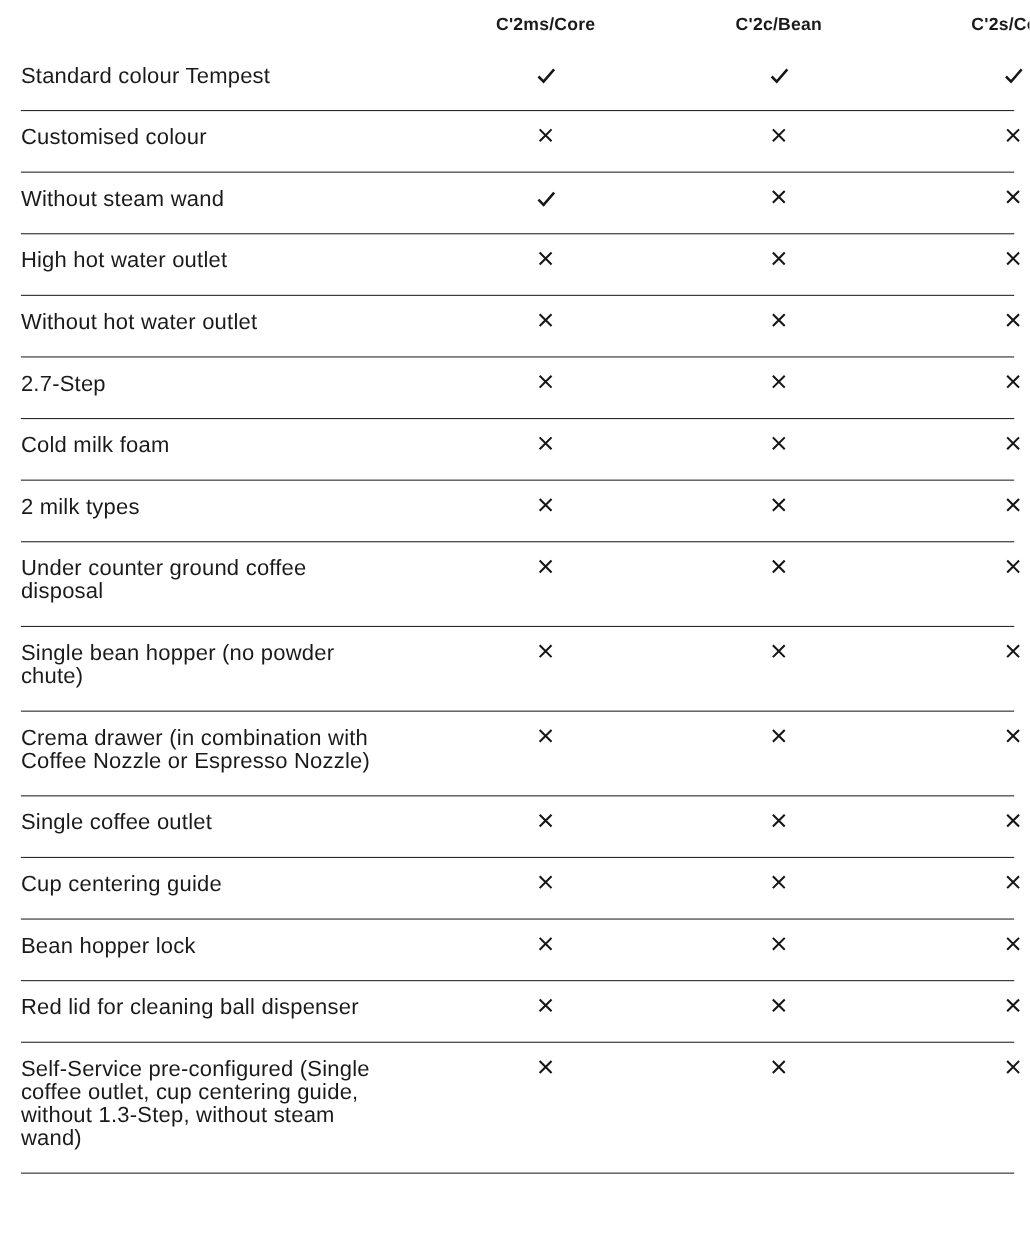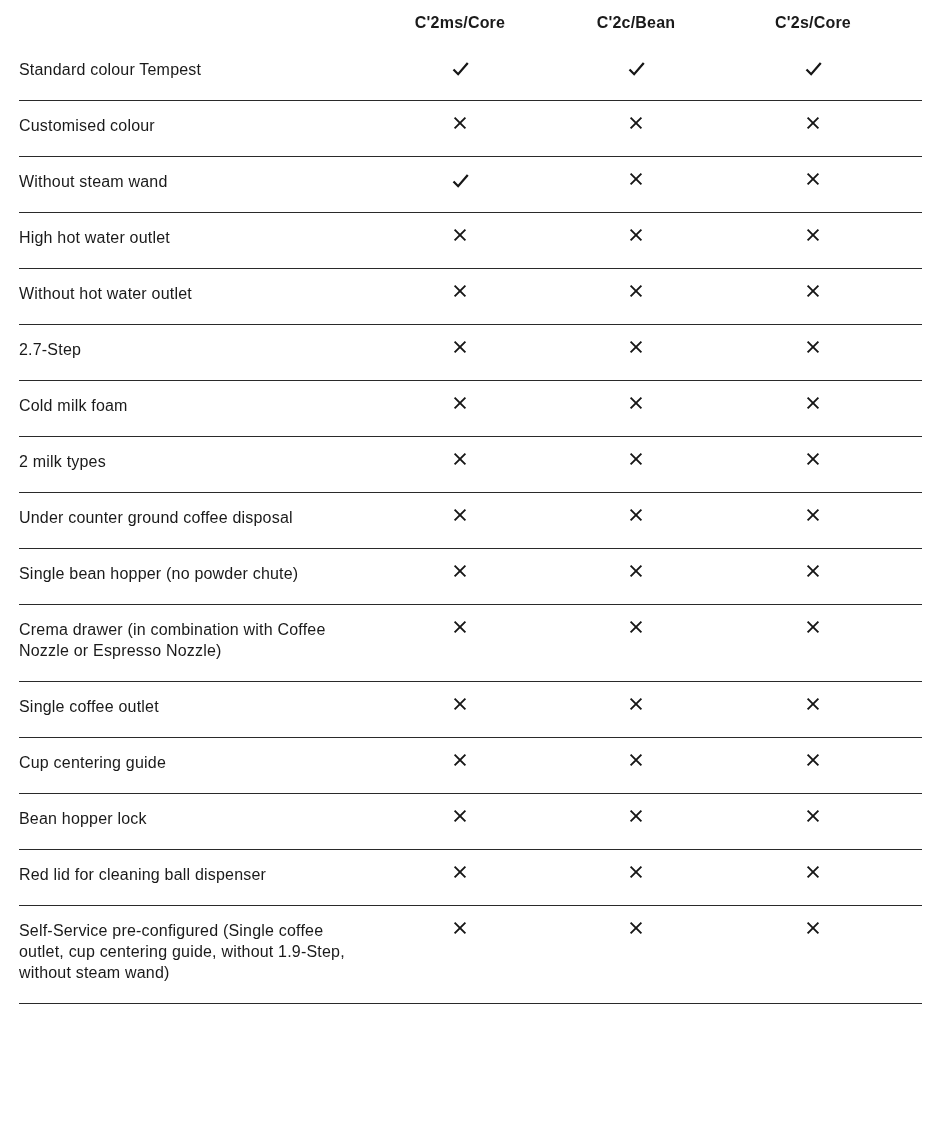--- a/index.html
+++ b/index.html
@@ -14,37 +14,38 @@
     background: #ffffff;
     overflow: hidden;
   }
   .comparison-table {
     padding: 0 14px 0 19px;
   }
   .trow {
     display: grid;
     grid-template-columns: 353px 176px 176px 178px;
     align-items: stretch;
+    gap: 36px;
   }
   .thead {
     min-height: 45px;
   }
   .thead .col-header {
     font-weight: bold;
     font-size: 16px;
     letter-spacing: 0.2px;
     text-align: center;
     padding-top: 14px;
   }
   .body-row {
     border-bottom: 1px solid #2a2a2a;
     min-height: 55px;
   }
   .feature {
-    font-size: 16px;
+    font-size: 20px;
     line-height: 21px;
     letter-spacing: 0.2px;
     padding: 14px 24px 20px 0;
   }
   .cell {
     display: flex;
     justify-content: center;
     align-items: flex-start;
     padding-top: 13px;
   }
@@ -390,21 +391,21 @@
     </div>
     <div class="cell">
 
       <svg class="mark-icon" width="18" height="18" viewBox="0 0 24 24">
         <path d="M4.8 4.8 L19.2 19.2 M19.2 4.8 L4.8 19.2" fill="none" stroke="#161616" stroke-width="2.5"></path>
       </svg>
     </div>
   </div>
 
   <div class="trow body-row">
-    <div class="feature">Self-Service pre-configured (Single coffee outlet, cup centering guide, without 1.9-Step, without steam wand)</div>
+    <div class="feature">Self-Service pre-configured (Single coffee outlet, cup centering guide, without 1.3-Step, without steam wand)</div>
     <div class="cell">
 
       <svg class="mark-icon" width="18" height="18" viewBox="0 0 24 24">
         <path d="M4.8 4.8 L19.2 19.2 M19.2 4.8 L4.8 19.2" fill="none" stroke="#161616" stroke-width="2.5"></path>
       </svg>
     </div>
     <div class="cell">
 
       <svg class="mark-icon" width="18" height="18" viewBox="0 0 24 24">
         <path d="M4.8 4.8 L19.2 19.2 M19.2 4.8 L4.8 19.2" fill="none" stroke="#161616" stroke-width="2.5"></path>

